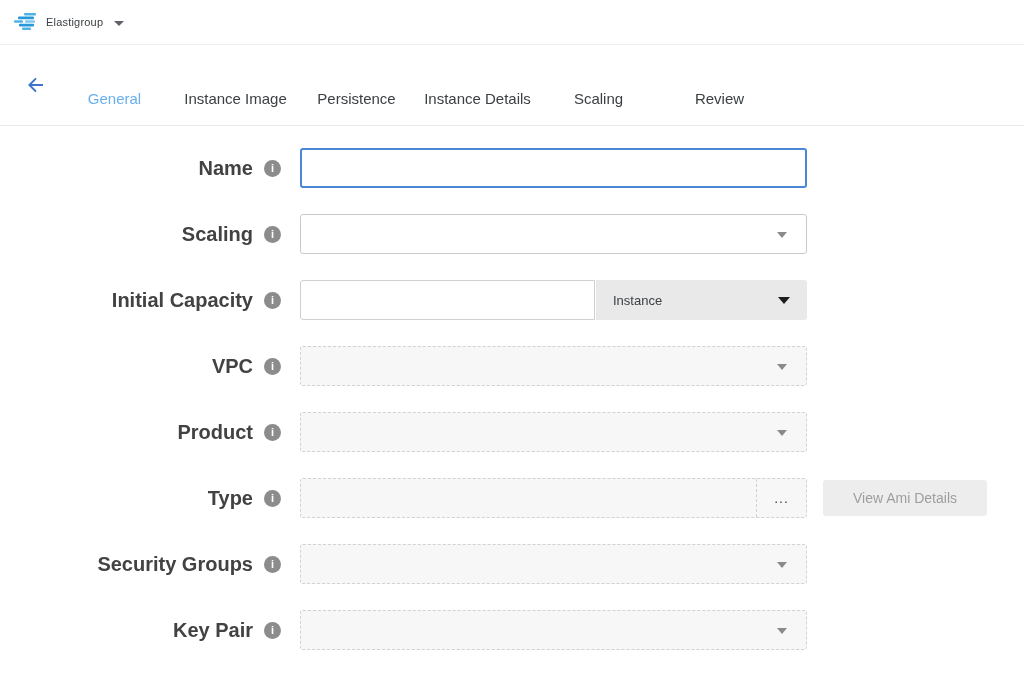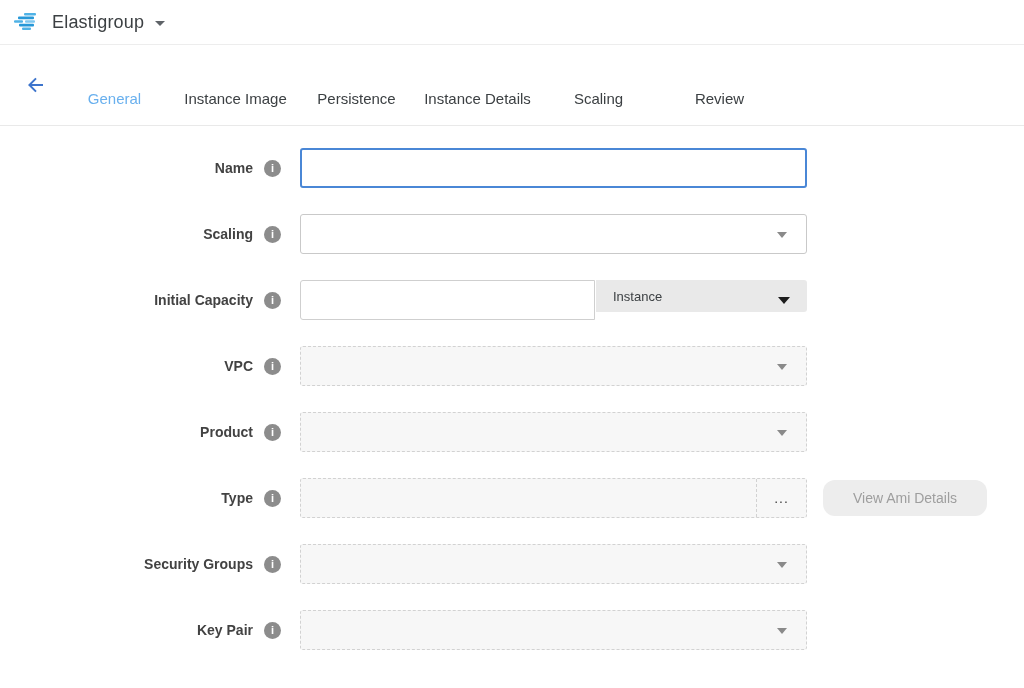--- a/index.html
+++ b/index.html
@@ -3,75 +3,75 @@
 <meta charset="utf-8">
 <style>
   * { margin:0; padding:0; box-sizing:border-box; }
   html,body { width:1024px; height:688px; background:#fff; overflow:hidden;
               font-family:"Liberation Sans", sans-serif; }
 
   
   .topbar { height:45px; display:flex; align-items:center; padding-left:14px;
             border-bottom:1px solid #ededed; background:#fff; }
   .logo { width:24px; height:20px; display:block; }
-  .app-title { font-size:18px; color:#3c4043; margin-left:14px; letter-spacing:.2px; }
+  .app-title { font-size:11px; color:#3c4043; margin-left:8px; letter-spacing:.2px; }
   .caret-sm { width:0; height:0; border-left:5px solid transparent;
               border-right:5px solid transparent; border-top:5px solid #5f6368;
               margin-left:11px; margin-top:2px; }
 
   
   .navbar { height:81px; display:flex; align-items:center;
             border-bottom:1px solid #e9e9e9; background:#fff; }
   .back-btn { margin-left:24px; width:24px; height:24px; cursor:pointer; flex:0 0 auto; }
   .tabs { display:flex; margin-left:6px;margin-top:27px; }
   .tab { width:121px; text-align:center; font-size:15px; color:#3c4043;
          cursor:pointer; white-space:nowrap; }
   .tab.active { color:#69b0ee; }
 
   
   .form { padding-top:22px; }
   .form-row { display:flex; align-items:center; height:40px; margin-bottom:26px; }
   .label-cell { width:281px; display:flex; align-items:center; justify-content:flex-end; }
-  .field-label { font-size:14px; font-weight:bold; color:#424242; white-space:nowrap; }
+  .field-label { font-size:20px; font-weight:bold; color:#424242; white-space:nowrap; }
   .info-icon { width:17px; height:17px; border-radius:50%; background:#8c8c8c;
                color:#fff; font-size:11px; font-weight:bold; line-height:17px;
                text-align:center; margin-left:11px; flex:0 0 auto; cursor:default; }
   .control-cell { margin-left:19px; width:507px; display:flex; position:relative; }
 
   .text-input { width:100%; height:40px; border:1px solid #c9c9c9; border-radius:3px;
                 padding:0 12px; font-size:14px; color:#3c4043; outline:none;
                 font-family:"Liberation Sans", sans-serif; }
   .text-input.focused { border:2px solid #4a87d6; }
 
   .select-box { width:100%; height:40px; border:1px solid #c9c9c9; border-radius:3px;
                 background:#fff; position:relative; cursor:pointer; }
   .select-box.disabled { background:#f7f7f7; border:1px dashed #d2d2d2; }
   .caret-gray { position:absolute; right:19px; top:17px; width:0; height:0;
                 border-left:5px solid transparent; border-right:5px solid transparent;
                 border-top:6px solid #8a8a8a; }
 
   .capacity-input { width:295px; height:40px; border:1px solid #cfcfcf;
                     border-radius:3px 0 0 3px; padding:0 12px; font-size:14px;
                     outline:none; font-family:"Liberation Sans", sans-serif; }
-  .unit-select { flex:1; height:32px; background:#e9e9e9; display:flex;
+  .unit-select { flex:1; height:40px; background:#e9e9e9; display:flex;
                  align-items:center; padding-left:17px; position:relative;
                  font-size:13px; color:#3c4043; border-radius:0 3px 3px 0;
                  margin-left:1px; cursor:pointer; }
   .caret-dark { position:absolute; right:17px; top:17px; width:0; height:0;
                 border-left:6px solid transparent; border-right:6px solid transparent;
                 border-top:7px solid #1d1d1d; }
 
   .picker-ellipsis { position:absolute; right:0; top:0; bottom:0; width:50px;
                      border-left:1px dashed #d2d2d2; display:flex; align-items:center;
                      justify-content:center; color:#424242; font-size:14px;
                      letter-spacing:1px; cursor:pointer; }
 
   .side-button { margin-left:16px; width:164px; height:36px; background:#ededed;
                  color:#9e9e9e; font-size:14px; display:flex; align-items:center;
-                 justify-content:center; border-radius:12px; cursor:pointer;
+                 justify-content:center; border-radius:3px; cursor:pointer;
                  white-space:nowrap; flex:0 0 auto; }
 </style>
 </head>
 <body>
 
 <div class="topbar">
   <svg class="logo" viewBox="0 0 24 18">
     <rect x="10" y="0" width="12" height="2.6" rx="1" fill="#4fb2e6"></rect>
     <rect x="4" y="3.6" width="16" height="2.6" rx="1" fill="#2798d8"></rect>
     <rect x="0" y="7.2" width="9" height="2.6" rx="1" fill="#4fb2e6"></rect>

